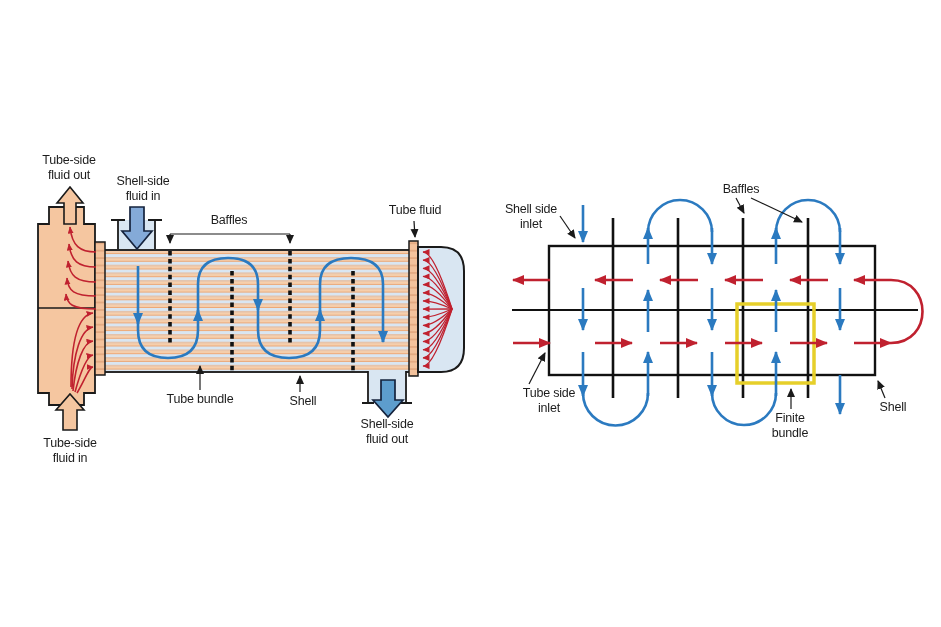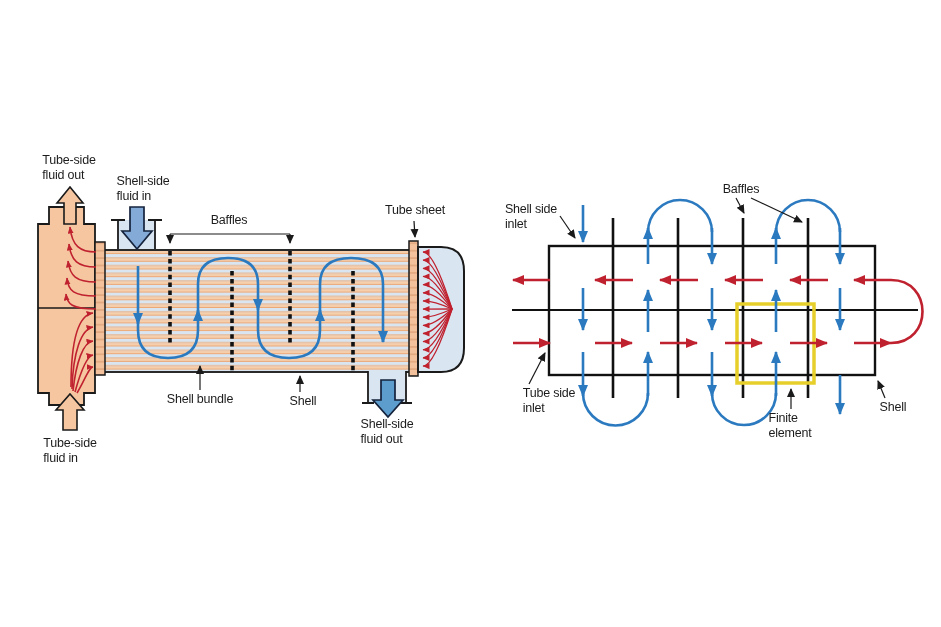--- a/index.html
+++ b/index.html
@@ -1,19 +1,19 @@
 <!DOCTYPE html>
 <html><head>
 <meta charset="utf-8">
 <style>
   html,body{margin:0;padding:0;background:#ffffff;}
   .canvas{position:relative;width:941px;height:627px;background:#fff;overflow:hidden;
           font-family:"Liberation Sans",sans-serif;}
   .canvas svg{position:absolute;left:0;top:0;}
-  .lbl{position:absolute;transform:translateX(-50%);text-align:left;white-space:pre-line;
+  .lbl{position:absolute;transform:translateX(-50%);text-align:center;white-space:pre-line;
        font-size:12.5px;line-height:14.5px;color:#1c1c1c;letter-spacing:-0.2px;}
 </style>
 </head>
 <body>
 
 <div class="canvas">
 
 <svg width="941" height="627" viewBox="0 0 941 627">
   <defs>
     <pattern id="tubes" width="8" height="7.7" patternUnits="userSpaceOnUse">
@@ -183,30 +183,30 @@
       <path d="M885,398 L878,381" marker-end="url(#mblack)"></path>
     </g>
   </g>
 </svg>
 
 <div class="lbl" style="left:69px;top:153px">Tube-side
 fluid out</div>
 <div class="lbl" style="left:143px;top:174px">Shell-side
 fluid in</div>
 <div class="lbl" style="left:229px;top:213px">Baffles</div>
-<div class="lbl" style="left:415px;top:203px">Tube sheet</div>
-<div class="lbl" style="left:200px;top:392px">Shell bundle</div>
+<div class="lbl" style="left:415px;top:203px">Tube fluid</div>
+<div class="lbl" style="left:200px;top:392px">Tube bundle</div>
 <div class="lbl" style="left:303px;top:394px">Shell</div>
 <div class="lbl" style="left:387px;top:417px">Shell-side
 fluid out</div>
 <div class="lbl" style="left:70px;top:436px">Tube-side
 fluid in</div>
 
 <div class="lbl" style="left:531px;top:202px">Shell side
 inlet</div>
 <div class="lbl" style="left:741px;top:182px">Baffles</div>
 <div class="lbl" style="left:549px;top:386px">Tube side
 inlet</div>
 <div class="lbl" style="left:790px;top:411px">Finite
-element</div>
+bundle</div>
 <div class="lbl" style="left:893px;top:400px">Shell</div>
 
 </div>
 
 </body></html>

